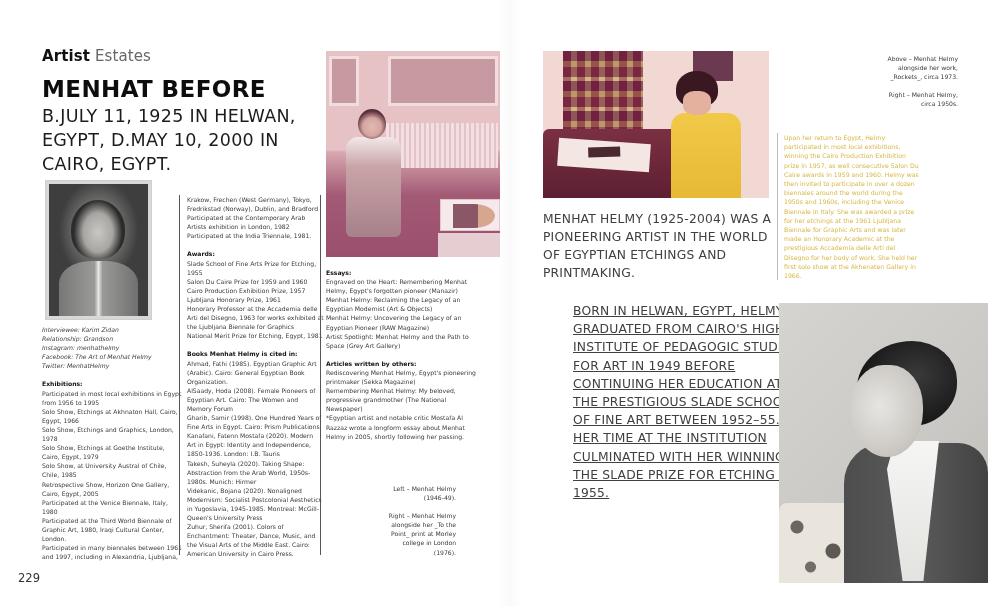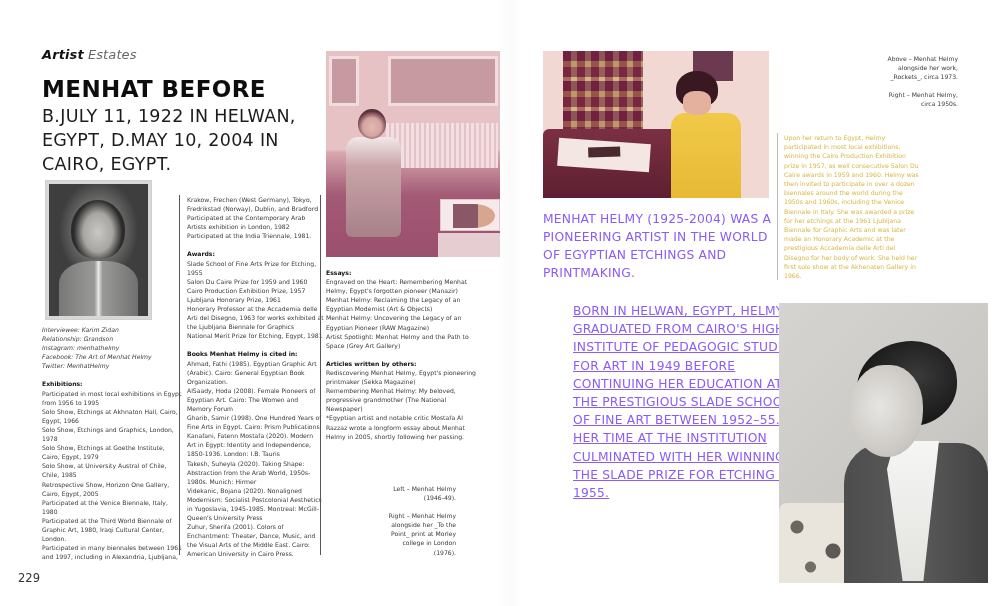--- a/index.html
+++ b/index.html
@@ -1,21 +1,21 @@
 <!DOCTYPE html>
 <html><head>
   <meta charset="utf-8">
   <style>
     * { box-sizing: border-box; margin: 0; padding: 0; }
     html, body { width: 1000px; height: 606px; background: #ffffff; overflow: hidden; }
     body { position: relative; font-family: "DejaVu Sans", "Liberation Sans", sans-serif; color: #2a2a2a; }
     .abs { position: absolute; }
 
     
-    .section-label { left: 42px; top: 47px; font-size: 13px; color: #222; letter-spacing: 0.1px; font-style: italic; }
+    .section-label { left: 42px; top: 47px; font-size: 15px; color: #222; letter-spacing: 0.1px; }
     .section-label b { font-weight: bold; color: #111; }
     .section-label span.light { color: #666; }
     .artist-name { left: 42px; top: 76px; font-size: 23px; font-weight: bold; color: #0d0d0d; letter-spacing: 0.4px; font-family: "DejaVu Sans", sans-serif; }
     .artist-bio { left: 42px; top: 104px; width: 285px; font-size: 17.5px; line-height: 24px; color: #1c1c1c; font-family: "DejaVu Sans", sans-serif; font-weight: normal; letter-spacing: 0.3px; }
 
     
     .small { font-size: 6.1px; line-height: 9.1px; color: #3a3a3a; font-family: "DejaVu Sans", sans-serif; }
     .small .h { font-weight: bold; color: #111; display: block; }
     .small .gap { display: block; height: 9px; }
     .italic { font-style: italic; }
@@ -61,35 +61,35 @@
     .col-mid { left: 184px; top: 195px; width: 140px; padding-left: 3px; }
     .vline1 { left: 179px; top: 195px; width: 1px; height: 360px; background: #555; }
     .vline2 { left: 320px; top: 195px; width: 1px; height: 360px; background: #555; }
     .col-essays { left: 326px; top: 268px; width: 150px; }
     .cap-left { left: 380px; top: 484px; width: 76px; text-align: right; }
     .cap-right-top { left: 880px; top: 54px; width: 78px; text-align: right; }
 
     .page-num { left: 18px; top: 571px; font-size: 11.5px; color: #333; }
 
     
-    .gold { color: #8b5cf6; }
+    .gold { color: #404040; }
     .gold-lead { left: 543px; top: 210px; width: 230px; font-size: 12.3px; line-height: 18px; letter-spacing: 0.2px; text-transform: uppercase; font-family: "DejaVu Sans", sans-serif; }
     .gold-body { left: 573px; top: 302px; width: 230px; font-size: 12.3px; line-height: 18.2px; letter-spacing: 0.2px; text-transform: uppercase; font-family: "DejaVu Sans", sans-serif; text-decoration: underline; }
     .gold-side { left: 777px; top: 133px; width: 142px; font-size: 6.2px; line-height: 9.2px; padding-left: 6px; border-left: 1px solid #bbb; }
     .gutter-shadow { left: 498px; top: 0; width: 24px; height: 606px; background: linear-gradient(90deg, rgba(0,0,0,0) 0%, rgba(0,0,0,0.02) 50%, rgba(0,0,0,0) 100%); }
   </style>
 </head>
 <body>
 
 <div class="abs section-label">
   <b>Artist</b>
   <span class="light">Estates</span>
 </div>
 <div class="abs artist-name">MENHAT BEFORE</div>
-<div class="abs artist-bio">B.JULY 11, 1922 IN HELWAN, EGYPT, D.MAY 10, 2004 IN CAIRO, EGYPT.</div>
+<div class="abs artist-bio">B.JULY 11, 1925 IN HELWAN, EGYPT, D.MAY 10, 2000 IN CAIRO, EGYPT.</div>
 
 <div class="abs photo photo-bw-portrait">
   <div class="inner"></div>
 </div>
 
 <div class="abs col-left-info small">
   <div class="italic">
     <div>Interviewee: Karim Zidan</div>
     <div>Relationship: Grandson</div>
     <div>Instagram: menhathelmy</div>

